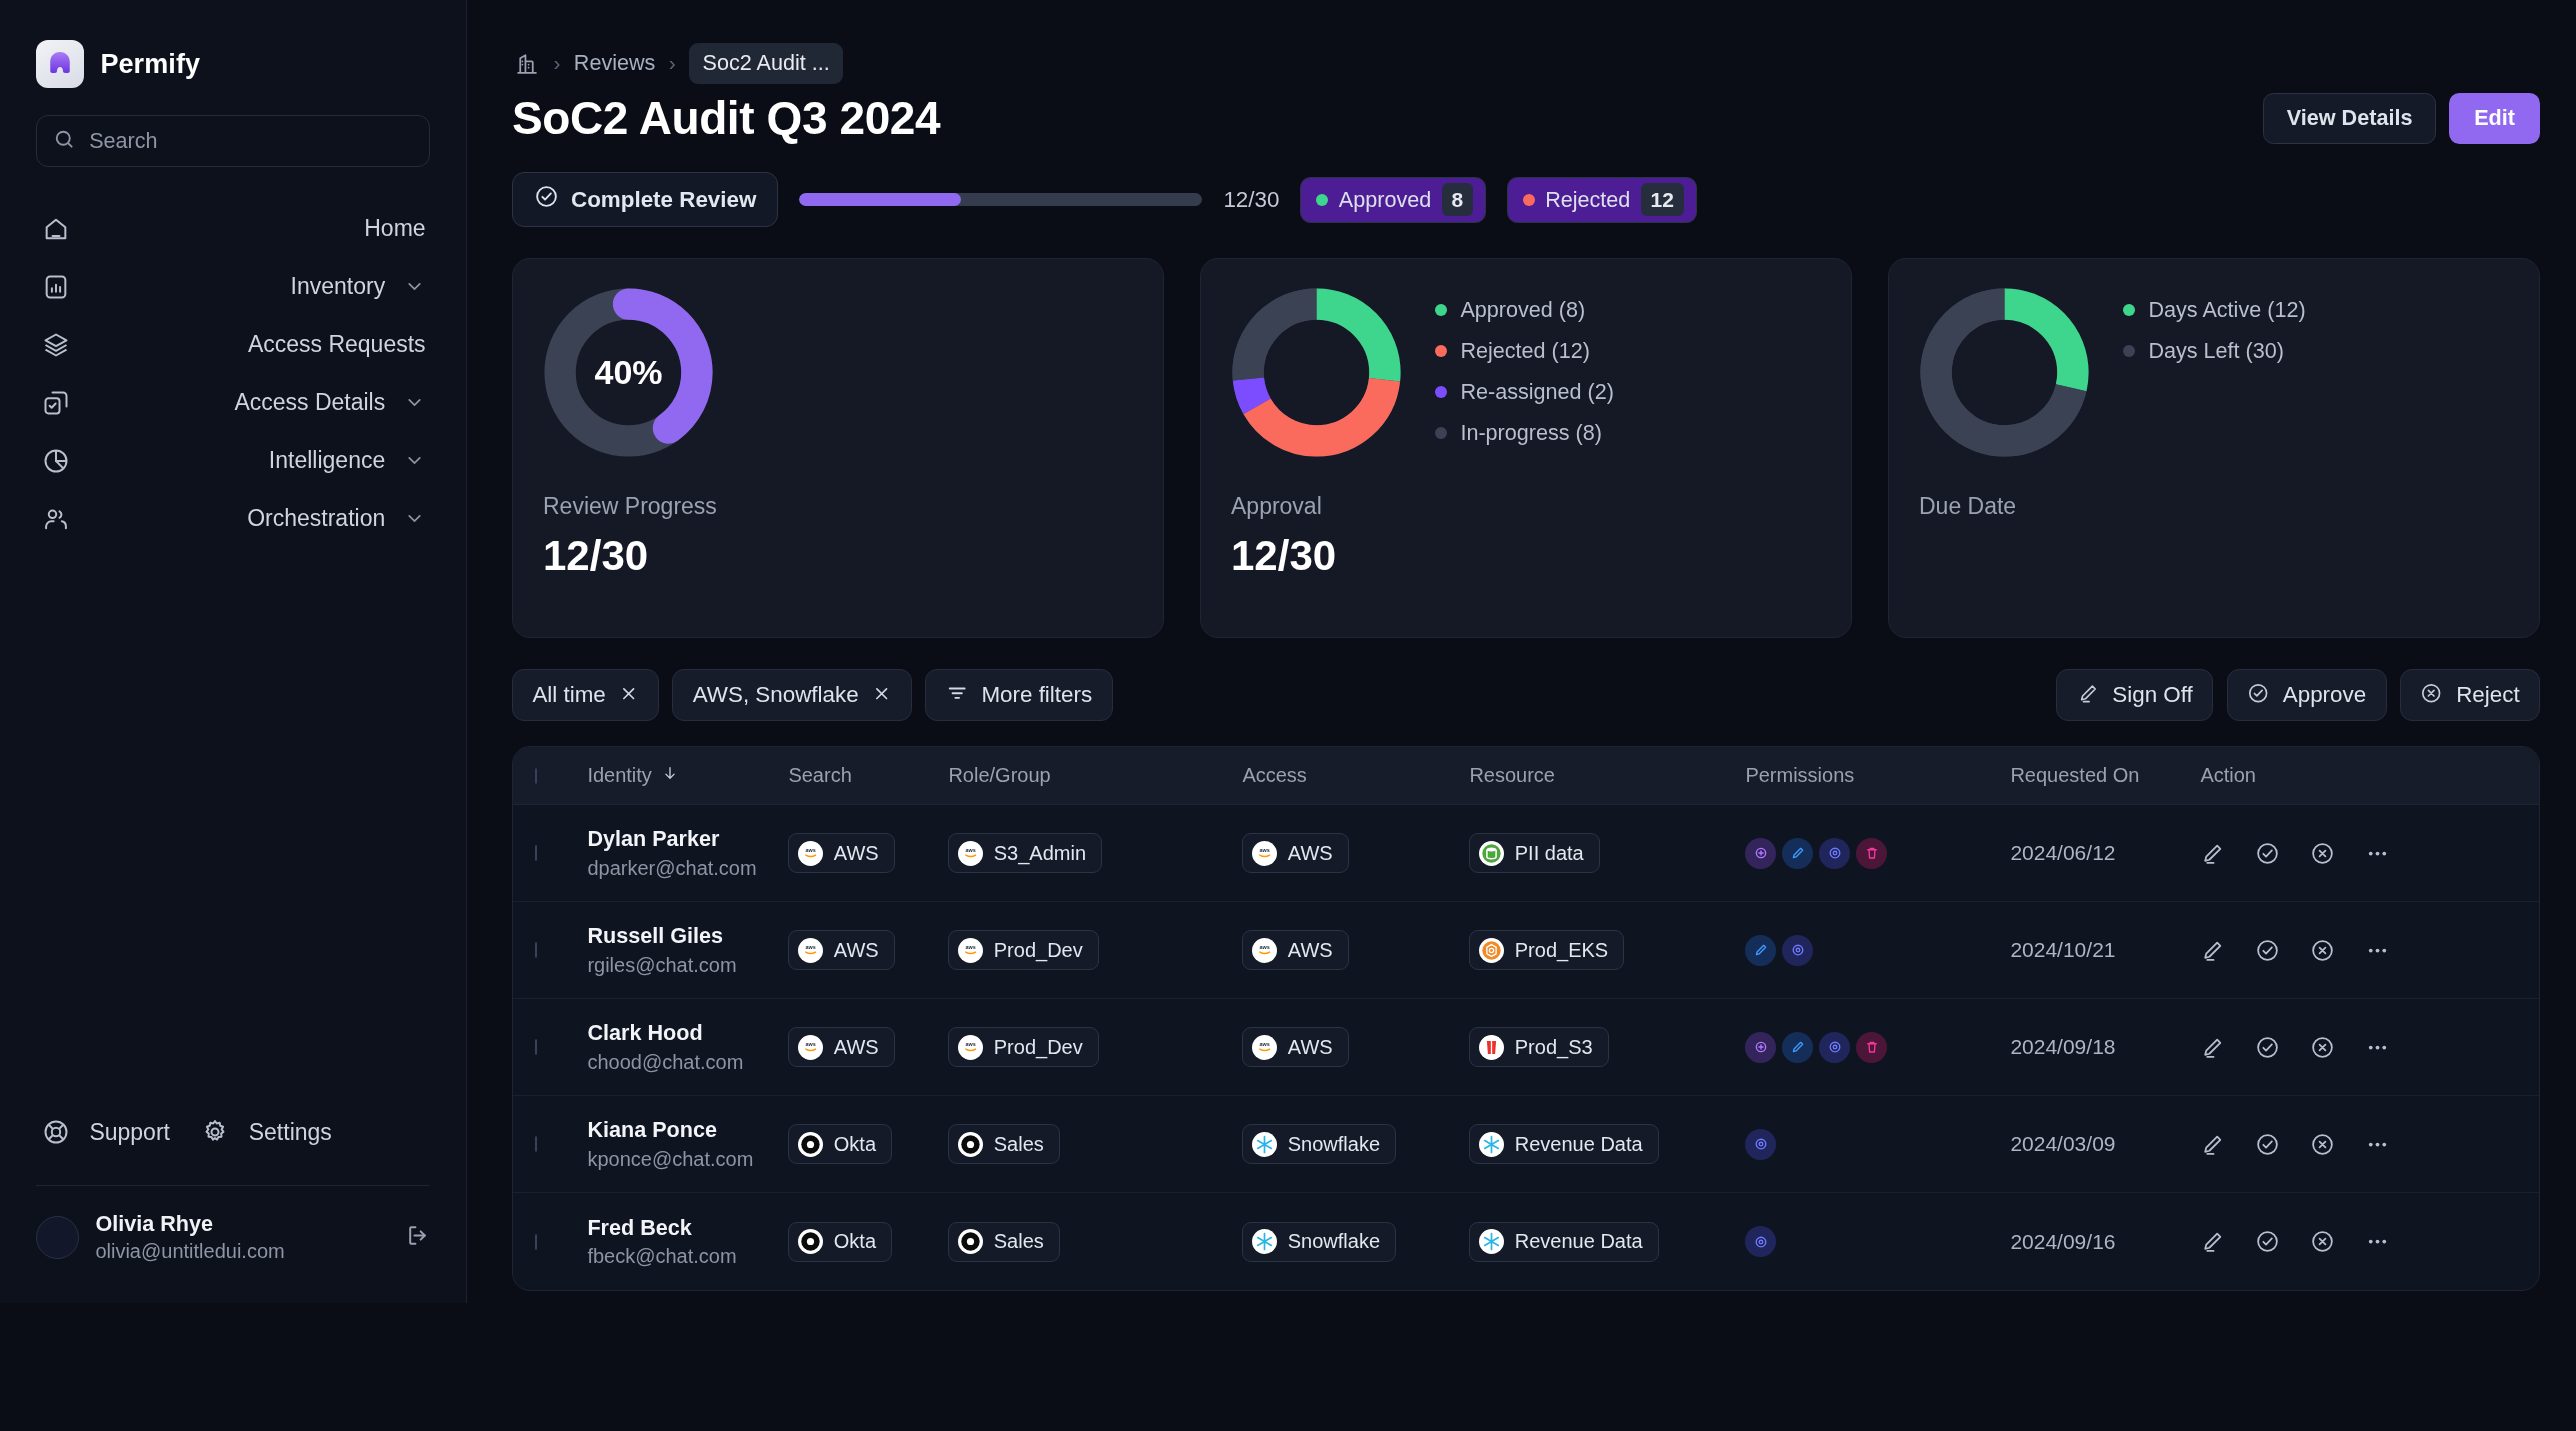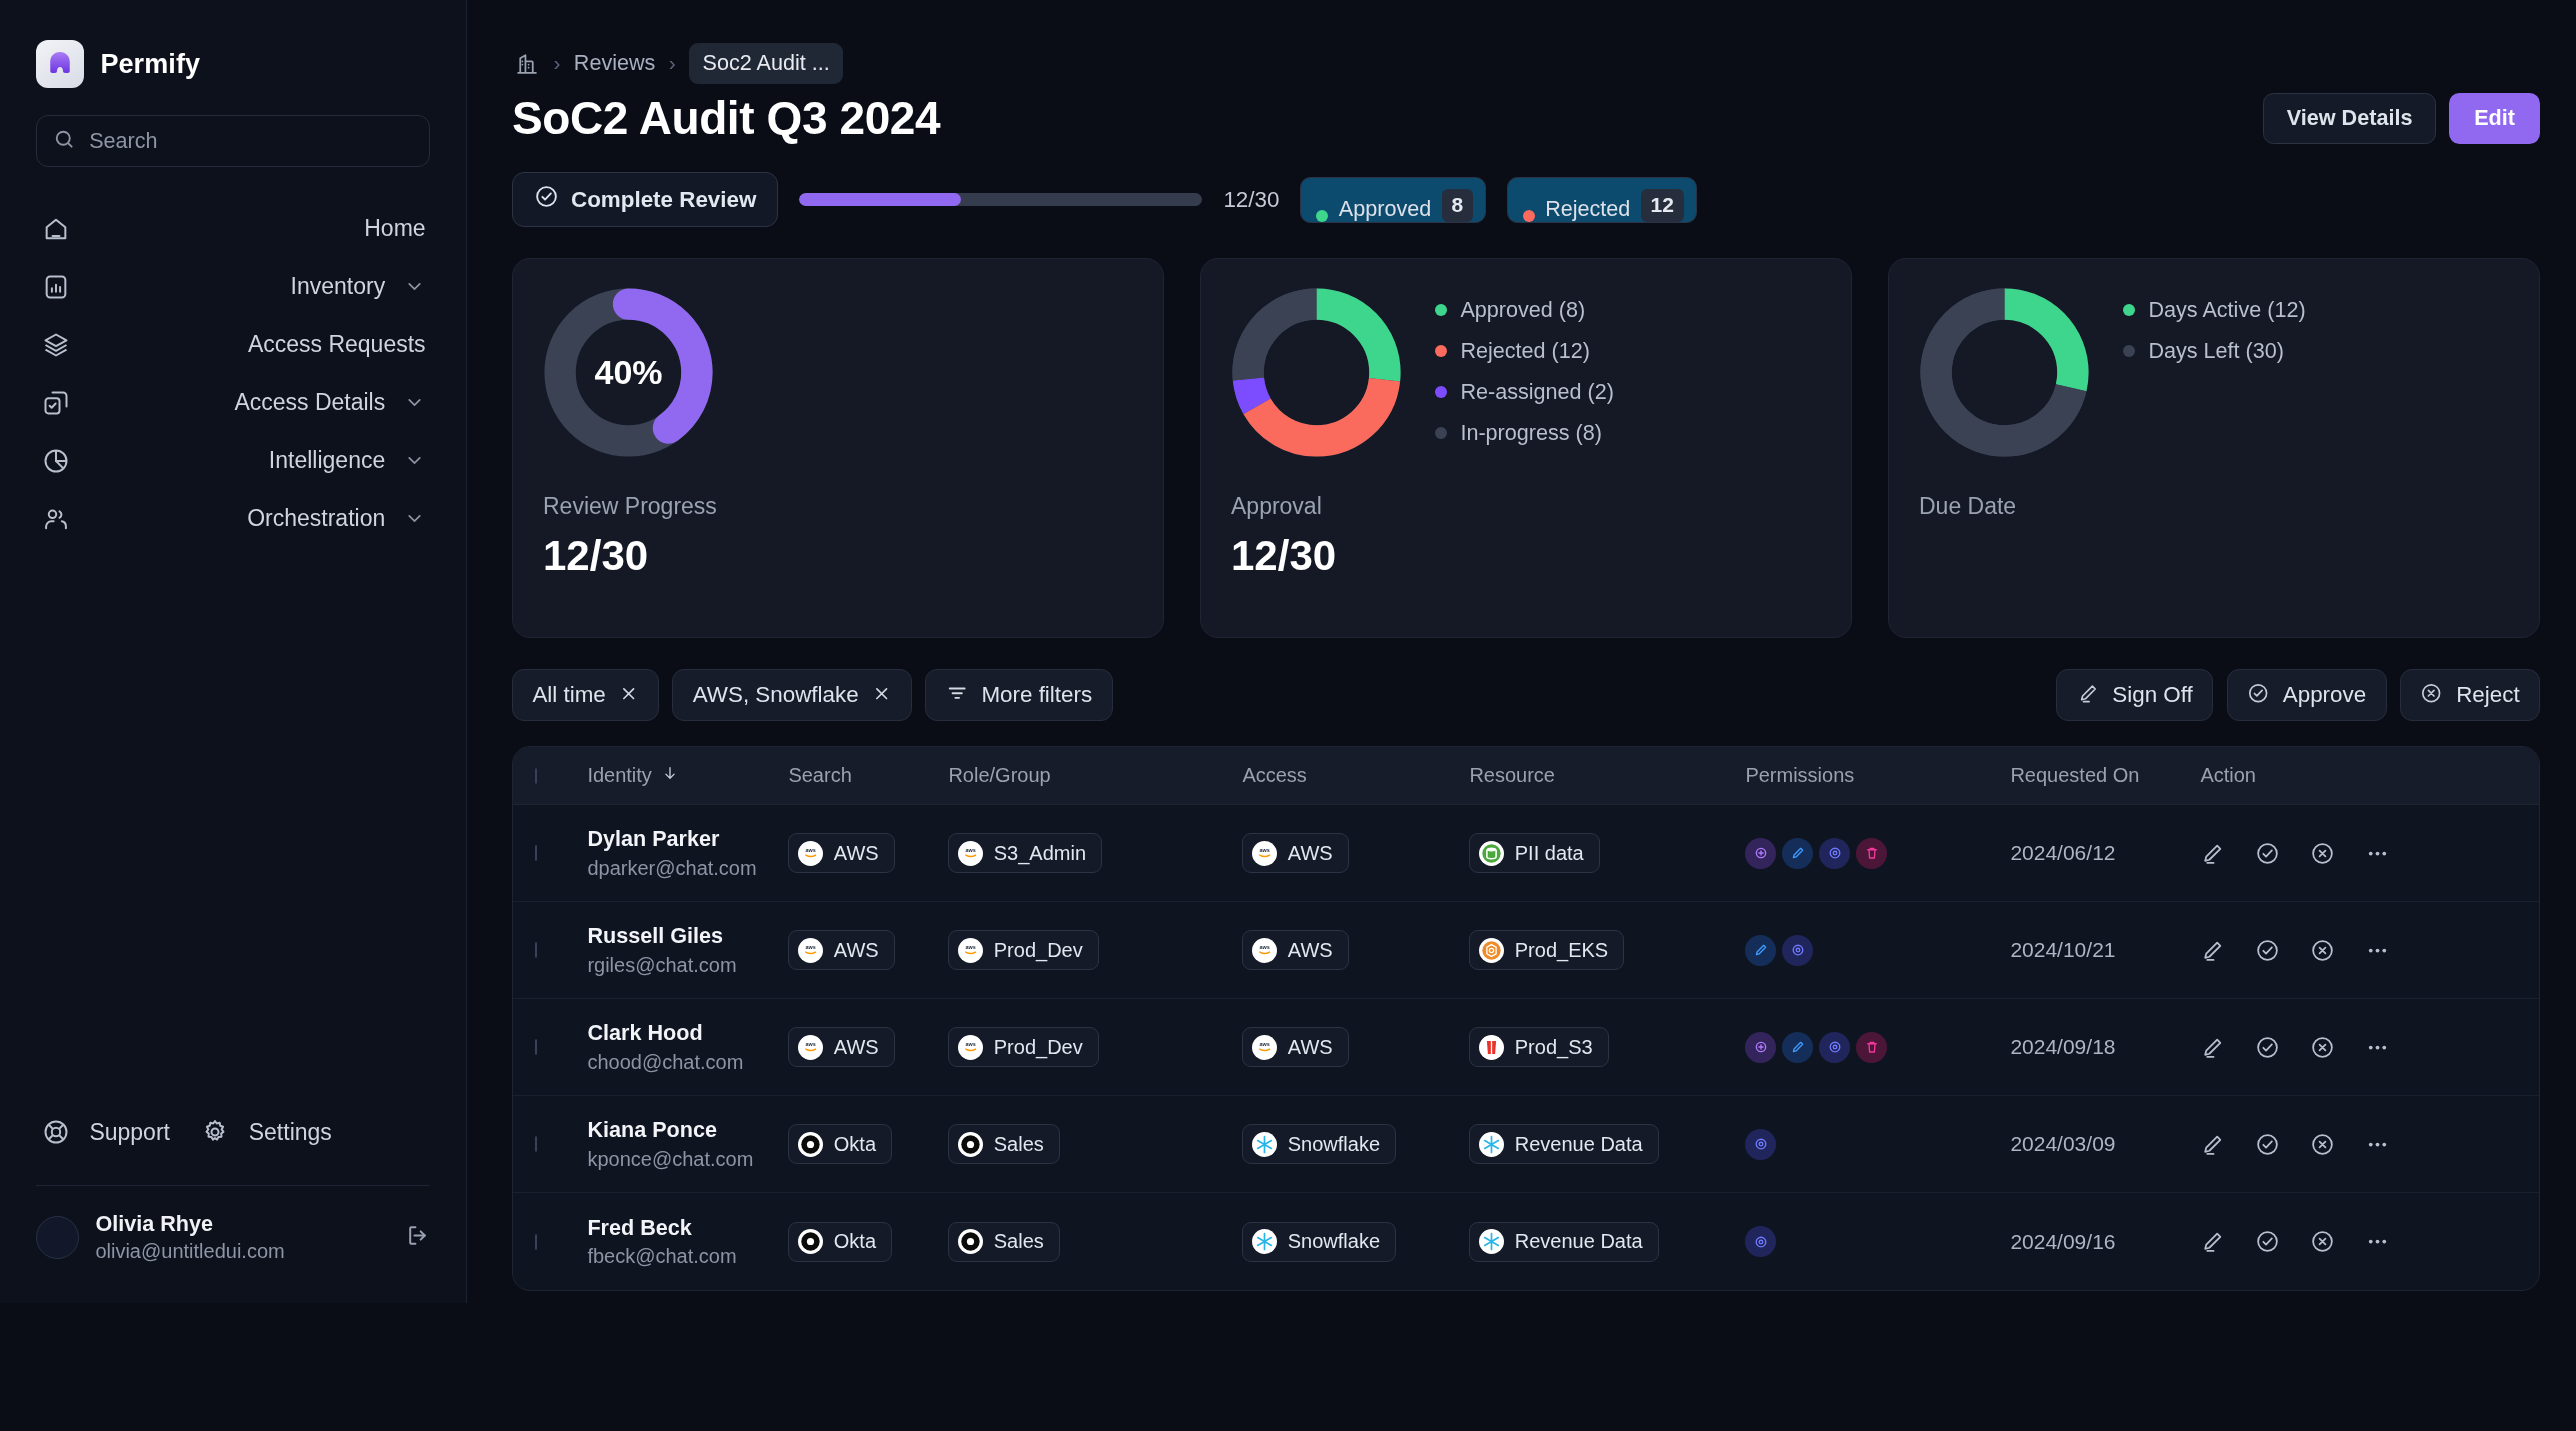--- a/index.html
+++ b/index.html
@@ -104,22 +104,22 @@
   }
   .complete-btn span { font-size: 22.4px; color:#e3e7ef; font-weight:600; }
   .bar-track {
     width: 403px; height: 13.4px; border-radius: 7.5px; background:#343c4d;
     overflow:hidden;
   }
   .bar-fill { height: 100%; border-radius: 7.5px; background:#9168f0; }
   .bar-count { font-size: 22.4px; color:#c5cad6; }
   .pill {
     height: 46px; padding: 0 12px 0 15px; border-radius: 10.4px;
-    border: 1.5px solid #2b3344; background:#0c4a6e;
-    display:flex; align-items:flex-end; gap: 10.4px;
+    border: 1.5px solid #2b3344; background:#4c1d95;
+    display:flex; align-items:center; gap: 10.4px;
   }
   .dot { width: 12px; height: 12px; border-radius: 50%; flex:0 0 12px; }
   .pill-label { font-size: 21.6px; color:#dde1ea; }
   .pill-count {
     font-size: 21px; color:#e6e9f0; background:#262e3d;
     border-radius: 6px; padding: 4.5px 9.7px; font-weight:600;
   }
 
   
   .cards { display:flex; gap: 36px; margin-top: 31px; }

